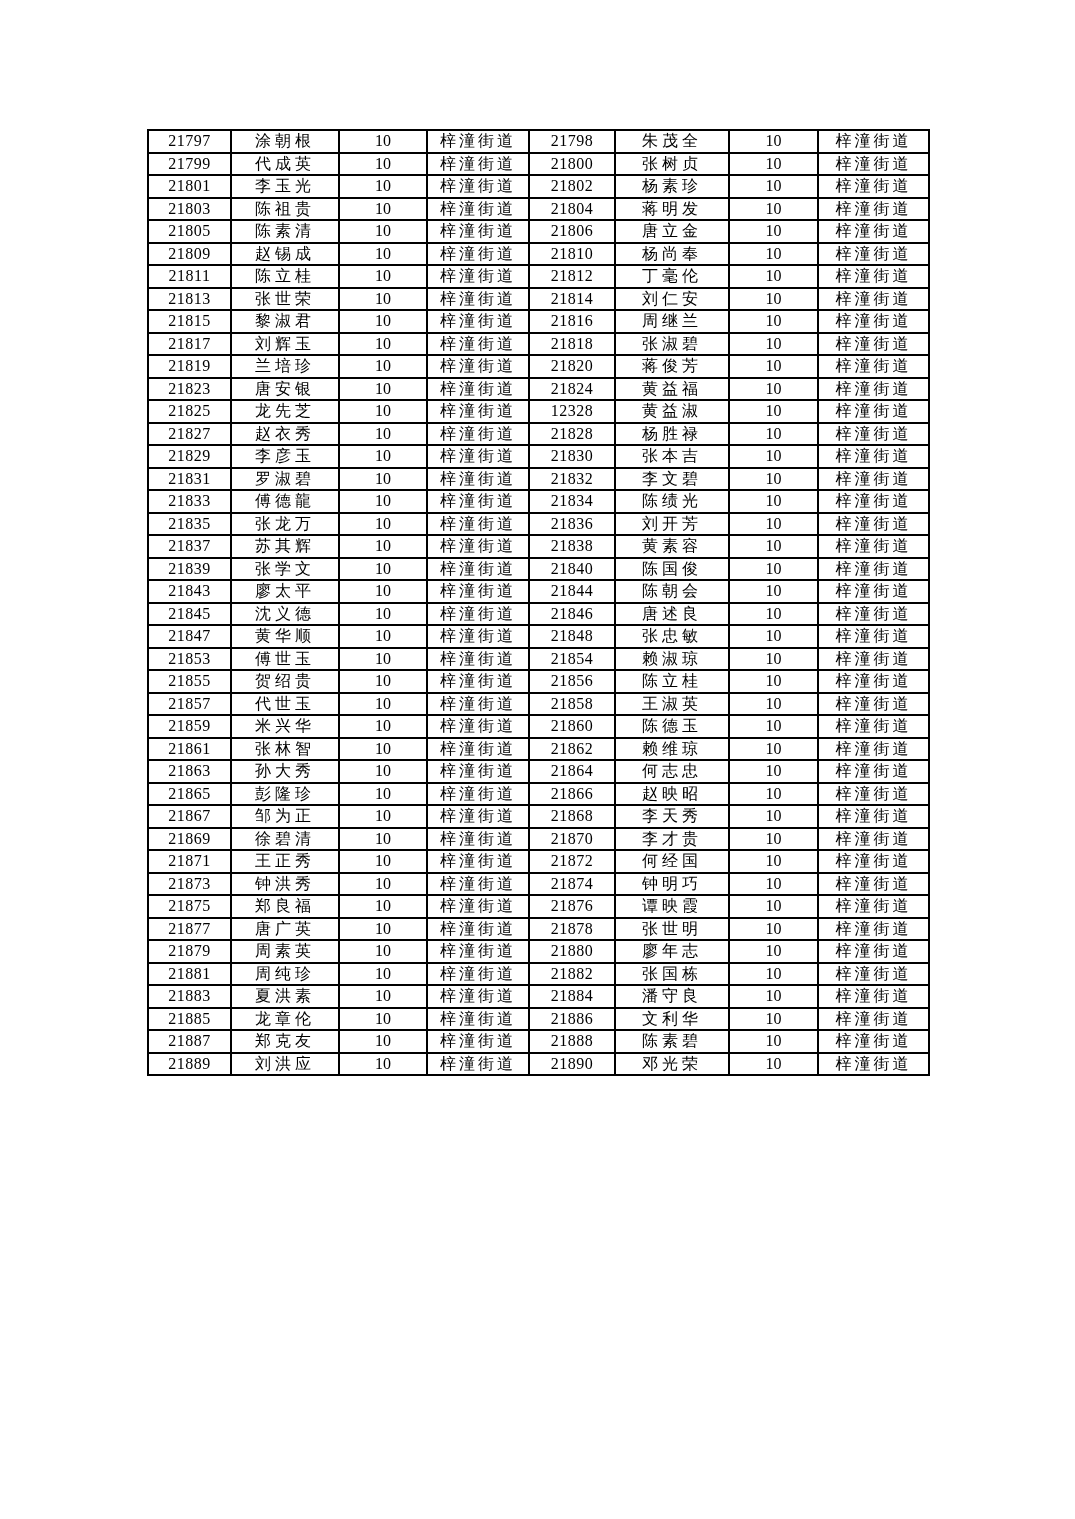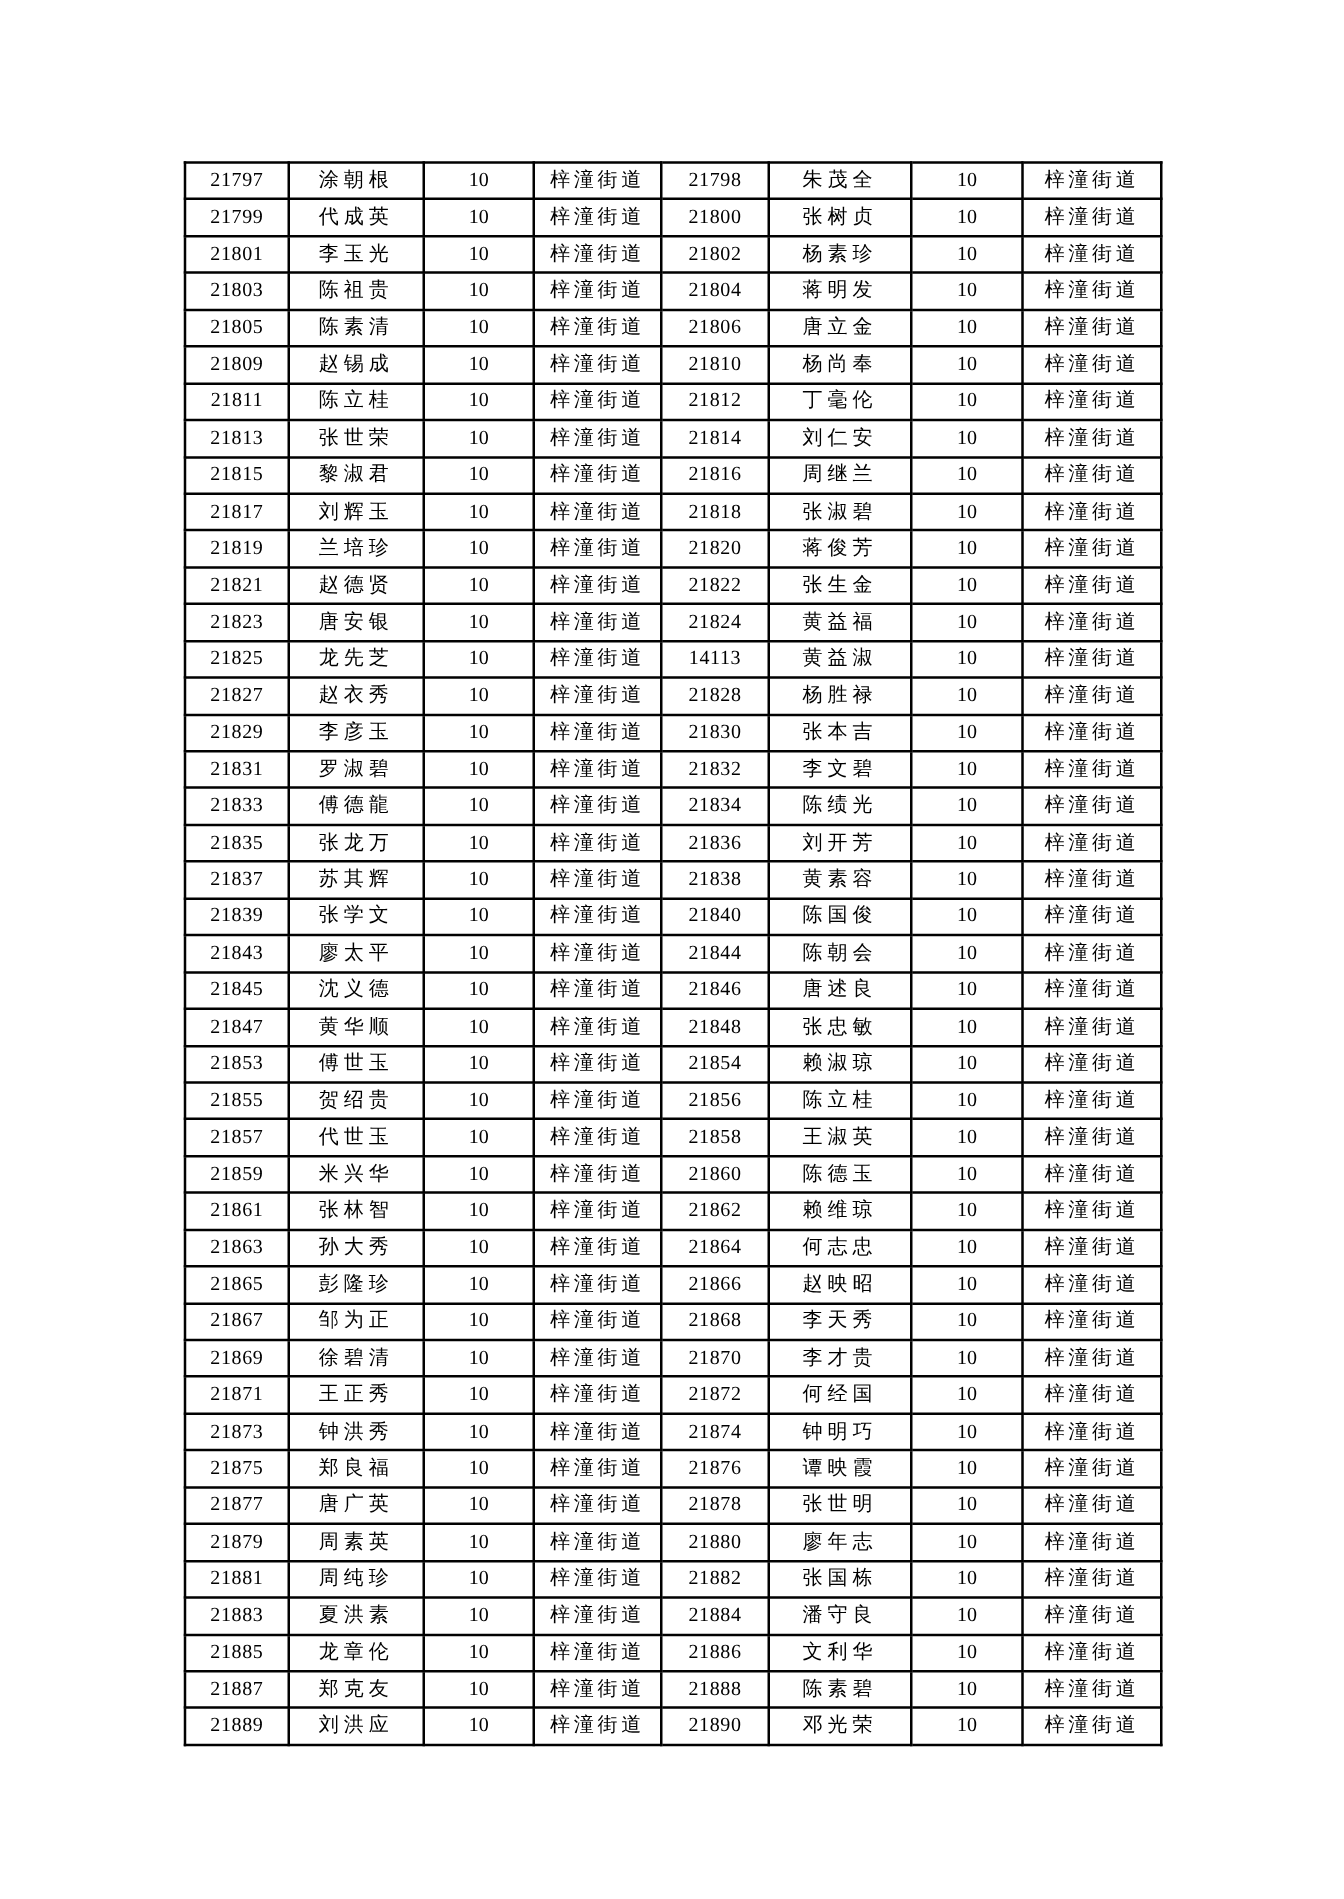--- a/index.html
+++ b/index.html
@@ -20,21 +20,21 @@
     width: 1075px;
     height: 1519px;
     background: #ffffff;
     overflow: hidden;
   }
   table.roster {
     position: absolute;
     left: 147px;
     top: 129px;
     width: 781px;
-    height: 1268px;
+    height: 947px;
     border-collapse: collapse;
     table-layout: fixed;
   }
   table.roster td {
     border: 2px solid #000000;
     text-align: center;
     vertical-align: middle;
     padding: 0;
     font-size: 16px;
     line-height: 1;
@@ -176,45 +176,35 @@
           <td class="col-id">21819</td>
           <td class="col-name">兰培珍</td>
           <td class="col-val">10</td>
           <td class="col-street">梓潼街道</td>
           <td class="col-id">21820</td>
           <td class="col-name">蒋俊芳</td>
           <td class="col-val">10</td>
           <td class="col-street">梓潼街道</td>
         </tr>
         <tr>
-          <td class="col-id">21821</td>
-          <td class="col-name">赵德贤</td>
-          <td class="col-val">10</td>
-          <td class="col-street">梓潼街道</td>
-          <td class="col-id">21822</td>
-          <td class="col-name">张生金</td>
-          <td class="col-val">10</td>
-          <td class="col-street">梓潼街道</td>
-        </tr>
-        <tr>
           <td class="col-id">21823</td>
           <td class="col-name">唐安银</td>
           <td class="col-val">10</td>
           <td class="col-street">梓潼街道</td>
           <td class="col-id">21824</td>
           <td class="col-name">黄益福</td>
           <td class="col-val">10</td>
           <td class="col-street">梓潼街道</td>
         </tr>
         <tr>
           <td class="col-id">21825</td>
           <td class="col-name">龙先芝</td>
           <td class="col-val">10</td>
           <td class="col-street">梓潼街道</td>
-          <td class="col-id">14113</td>
+          <td class="col-id">12328</td>
           <td class="col-name">黄益淑</td>
           <td class="col-val">10</td>
           <td class="col-street">梓潼街道</td>
         </tr>
         <tr>
           <td class="col-id">21827</td>
           <td class="col-name">赵衣秀</td>
           <td class="col-val">10</td>
           <td class="col-street">梓潼街道</td>
           <td class="col-id">21828</td>

